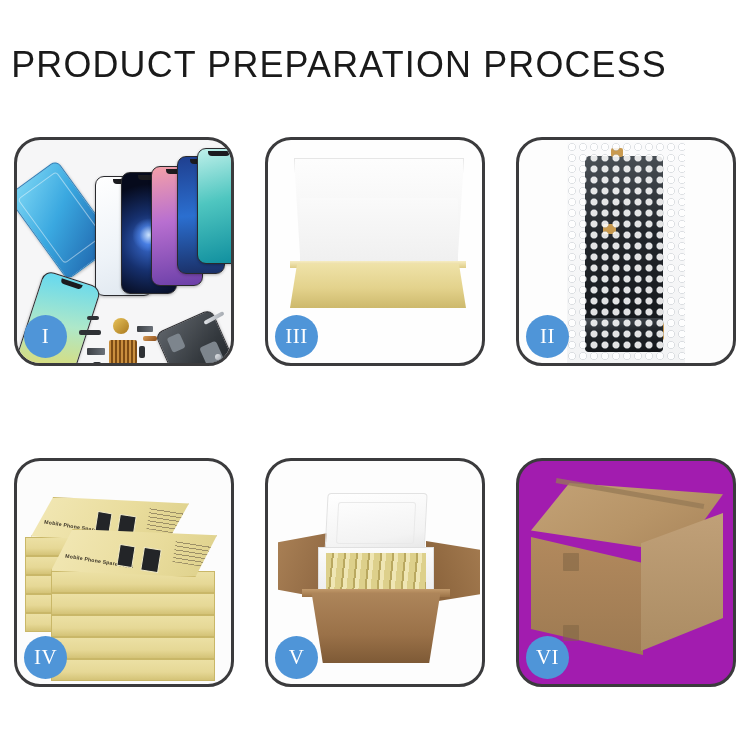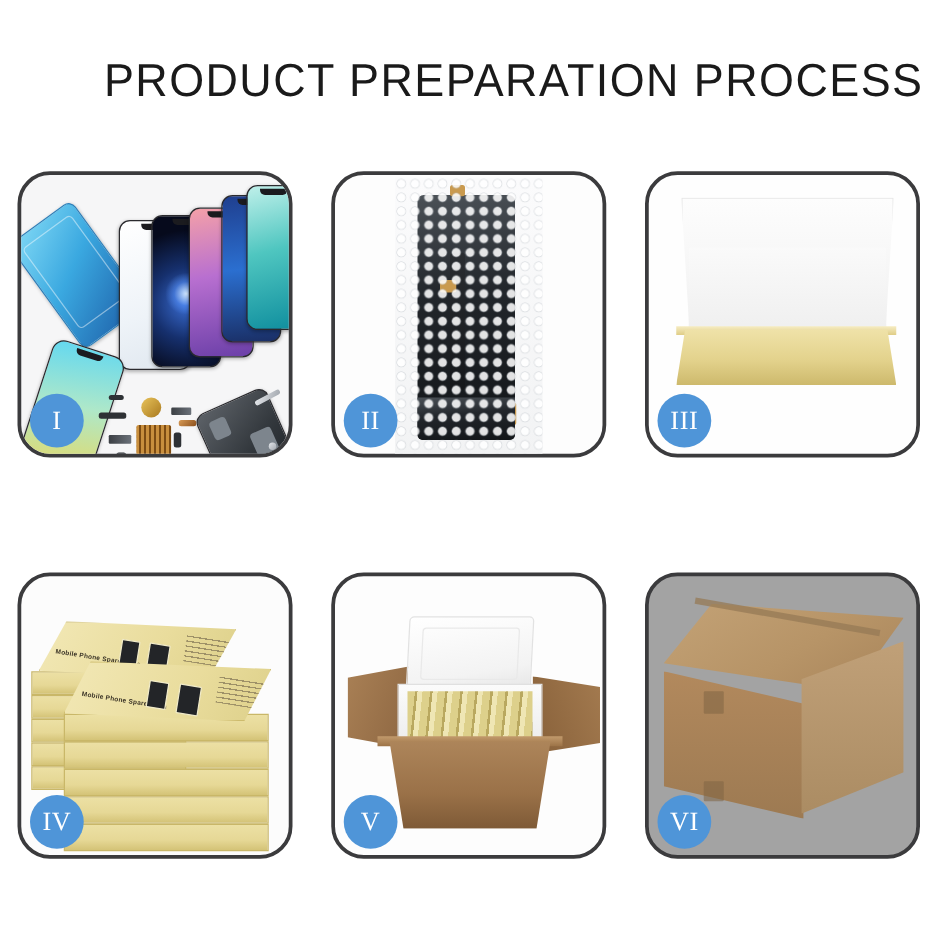--- a/index.html
+++ b/index.html
@@ -5,21 +5,21 @@
   * { box-sizing: border-box; margin: 0; padding: 0; }
   html, body {
     width: 750px; height: 750px;
     background: #ffffff;
     font-family: "Liberation Sans", sans-serif;
     overflow: hidden;
   }
   #page { position: relative; width: 750px; height: 750px; background: #fff; }
 
   
-  .header { position: absolute; left: 0; top: 0; width: 750px; text-align: right; }
+  .header { position: absolute; left: 0; top: 0; width: 750px; text-align: left; }
   .title {
     font-family: "Liberation Sans", sans-serif;
     font-size: 37px;
     font-weight: 500;
     letter-spacing: 1.2px;
     color: #1a1a1a;
     line-height: 1;
     margin-top: 46px;
     transform: scaleX(0.97);
   }
@@ -208,21 +208,21 @@
   }
   .v-body {
     position:absolute; left:38px; top:132px; width:140px; height:70px;
     background: linear-gradient(180deg,#ad855a 0%,#9a7148 60%,#7e5a36 100%);
     clip-path: polygon(4% 0%, 96% 0%, 88% 100%, 12% 100%);
   }
   .v-rim { position:absolute; left:34px; top:128px; width:148px; height:8px;
            background:linear-gradient(180deg,#c29a6c,#9c7347); }
 
   
-  .p6 { background: #a3a3a3; }
+  .p6 { background: #a21caf; }
   .c-top {
     position:absolute; left:12px; top:22px; width:192px; height:70px;
     background: linear-gradient(150deg,#c3a276 0%,#b79467 55%,#a8845a 100%);
     clip-path: polygon(20% 0%, 100% 16%, 78% 100%, 0% 68%);
   }
   .c-front {
     position:absolute; left:12px; top:76px; width:112px; height:118px;
     background: linear-gradient(180deg,#b08košo 0%,#a07c53 100%);
     background: linear-gradient(180deg,#b2895d 0%,#9d7a52 100%);
     clip-path: polygon(0% 0%, 100% 22%, 100% 100%, 0% 78%);
@@ -287,46 +287,46 @@
 
           <div class="chip" style="left:122px;top:206px;width:6px;height:12px;"></div>
           <div class="chip silver" style="left:186px;top:176px;width:22px;height:4px;transform:rotate(-28deg);"></div>
           <div class="chip silver" style="left:198px;top:214px;width:6px;height:6px;border-radius:50%;"></div>
           <div class="chip silver" style="left:206px;top:220px;width:5px;height:5px;border-radius:50%;"></div>
           <div class="chip" style="left:70px;top:176px;width:12px;height:4px;"></div>
         </div>
         <div class="badge">I</div>
       </div>
 
+      <div class="panel p3">
+        <div class="panel-img">
+          <div class="b3-lid"></div>
+          <div class="b3-foam"></div>
+          <div class="b3-bubble"></div>
+          <div class="b3-rim"></div>
+          <div class="b3-front"></div>
+        </div>
+        <div class="badge">III</div>
+      </div>
+
       <div class="panel p2">
         <div class="panel-img">
           <div class="bubblebag">
             <div class="lcdpanel"></div>
             <div class="flexcable"></div>
             <div class="tape" style="left:44px;top:6px;width:12px;height:9px;"></div>
             <div class="tape" style="left:36px;top:82px;width:13px;height:10px;"></div>
             <div class="tape" style="left:22px;top:184px;width:12px;height:16px;"></div>
             <div class="tape" style="left:84px;top:180px;width:13px;height:18px;"></div>
             <div class="lcdpanel" style="left:18px;top:176px;width:78px;height:34px;border-radius:0 0 4px 4px;"></div>
             <div class="bubbles"></div>
           </div>
         </div>
         <div class="badge">II</div>
       </div>
-
-      <div class="panel p3">
-        <div class="panel-img">
-          <div class="b3-lid"></div>
-          <div class="b3-foam"></div>
-          <div class="b3-bubble"></div>
-          <div class="b3-rim"></div>
-          <div class="b3-front"></div>
-        </div>
-        <div class="badge">III</div>
-      </div>
     </div>
 
     <div class="row">
 
       <div class="panel p4">
         <div class="panel-img">
           <div class="stack">
 
             <div class="kbox" style="left:2px;  top:62px;  width:124px; height:19px;"></div>
             <div class="kbox" style="left:2px;  top:81px;  width:124px; height:19px;"></div>

